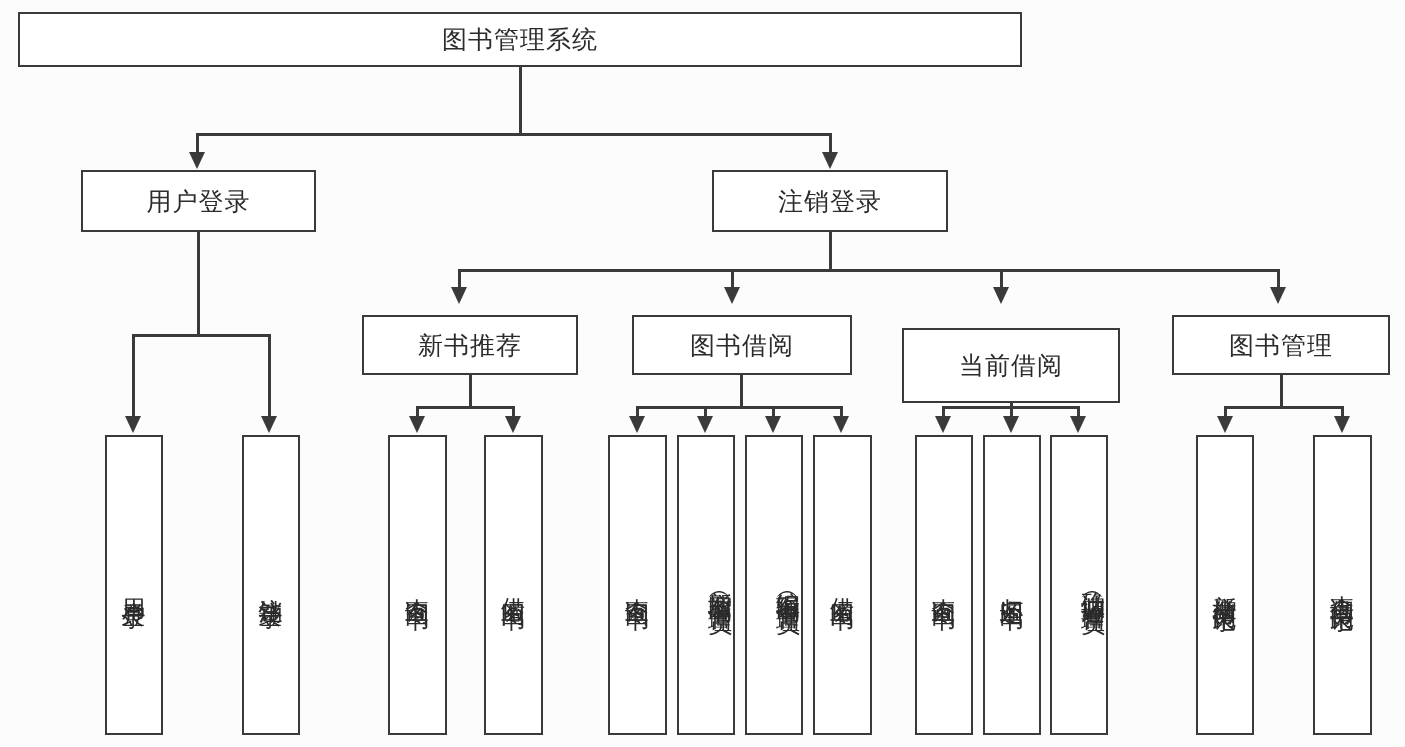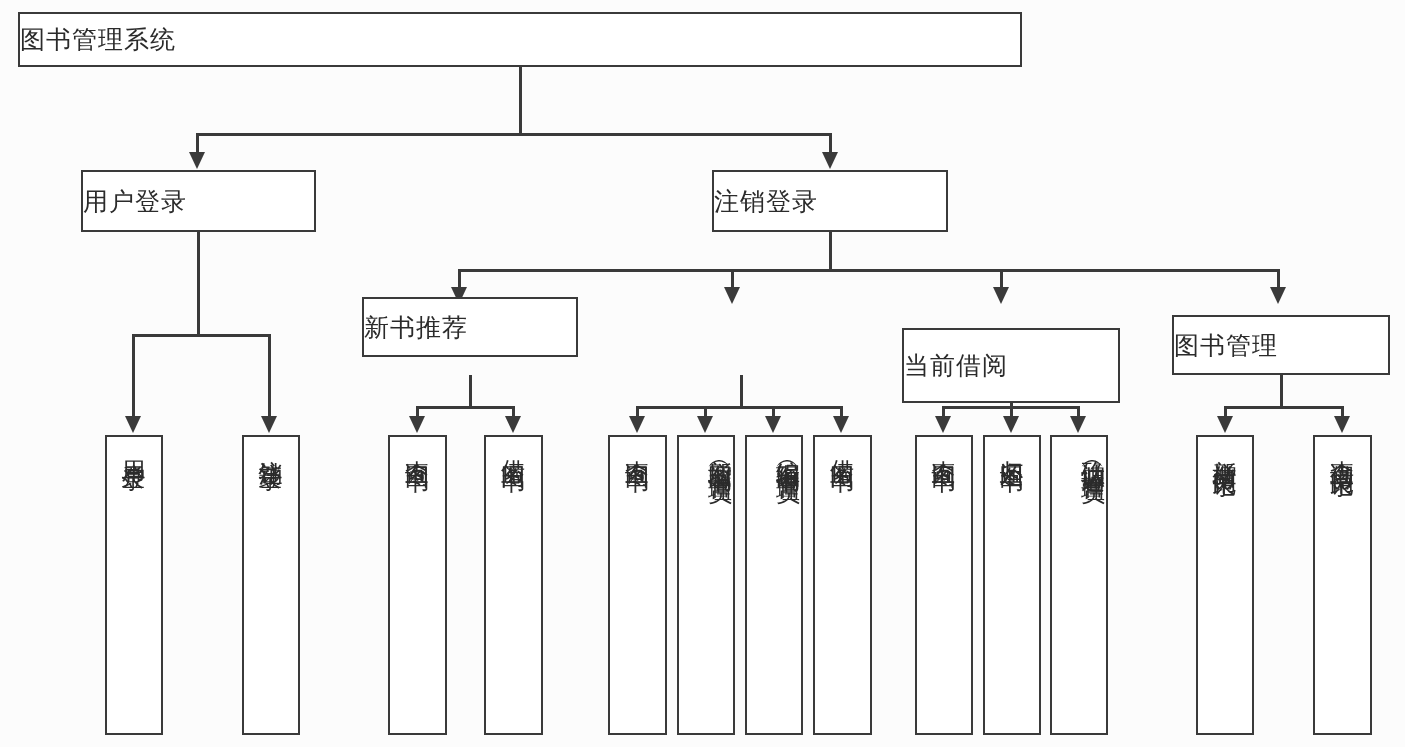--- a/index.html
+++ b/index.html
@@ -6,20 +6,21 @@
   body{font-family:"Liberation Sans","DejaVu Sans",sans-serif;}
   #canvas{position:relative;width:1405px;height:747px;background:#fcfcfc;overflow:hidden;}
 
   .node{
     position:absolute;
     box-sizing:border-box;
     border:2px solid #3a3a3a;
     background:#ffffff;
     display:flex;
     align-items:center;
+    justify-content:center;
     color:#2b2b2b;
   }
   .node.horiz{font-size:25px;letter-spacing:1px;}
   .node.leaf{
     writing-mode:vertical-rl;
     text-orientation:upright;
     font-size:24px;
     letter-spacing:3px;
     line-height:1.05;
     padding:4px 0;
@@ -115,22 +116,25 @@
     <span>图书管理系统</span>
   </div>
 
   <div class="node horiz" style="left:81px;top:170px;width:235px;height:62px;">
     <span>用户登录</span>
   </div>
   <div class="node horiz" style="left:712px;top:170px;width:236px;height:62px;">
     <span>注销登录</span>
   </div>
 
-  <div class="node horiz" style="left:362px;top:297px;width:216px;height:60px;">
+  <div class="node horiz" style="left:362px;top:315px;width:216px;height:60px;">
     <span>新书推荐</span>
+  </div>
+  <div class="node horiz" style="left:632px;top:315px;width:220px;height:60px;">
+    <span>图书借阅</span>
   </div>
   <div class="node horiz" style="left:902px;top:328px;width:218px;height:75px;">
     <span>当前借阅</span>
   </div>
   <div class="node horiz" style="left:1172px;top:315px;width:218px;height:60px;">
     <span>图书管理</span>
   </div>
 
   <div class="node leaf" style="left:105px;top:435px;width:58px;height:300px;">
     <span class="txt">用户登录</span>

